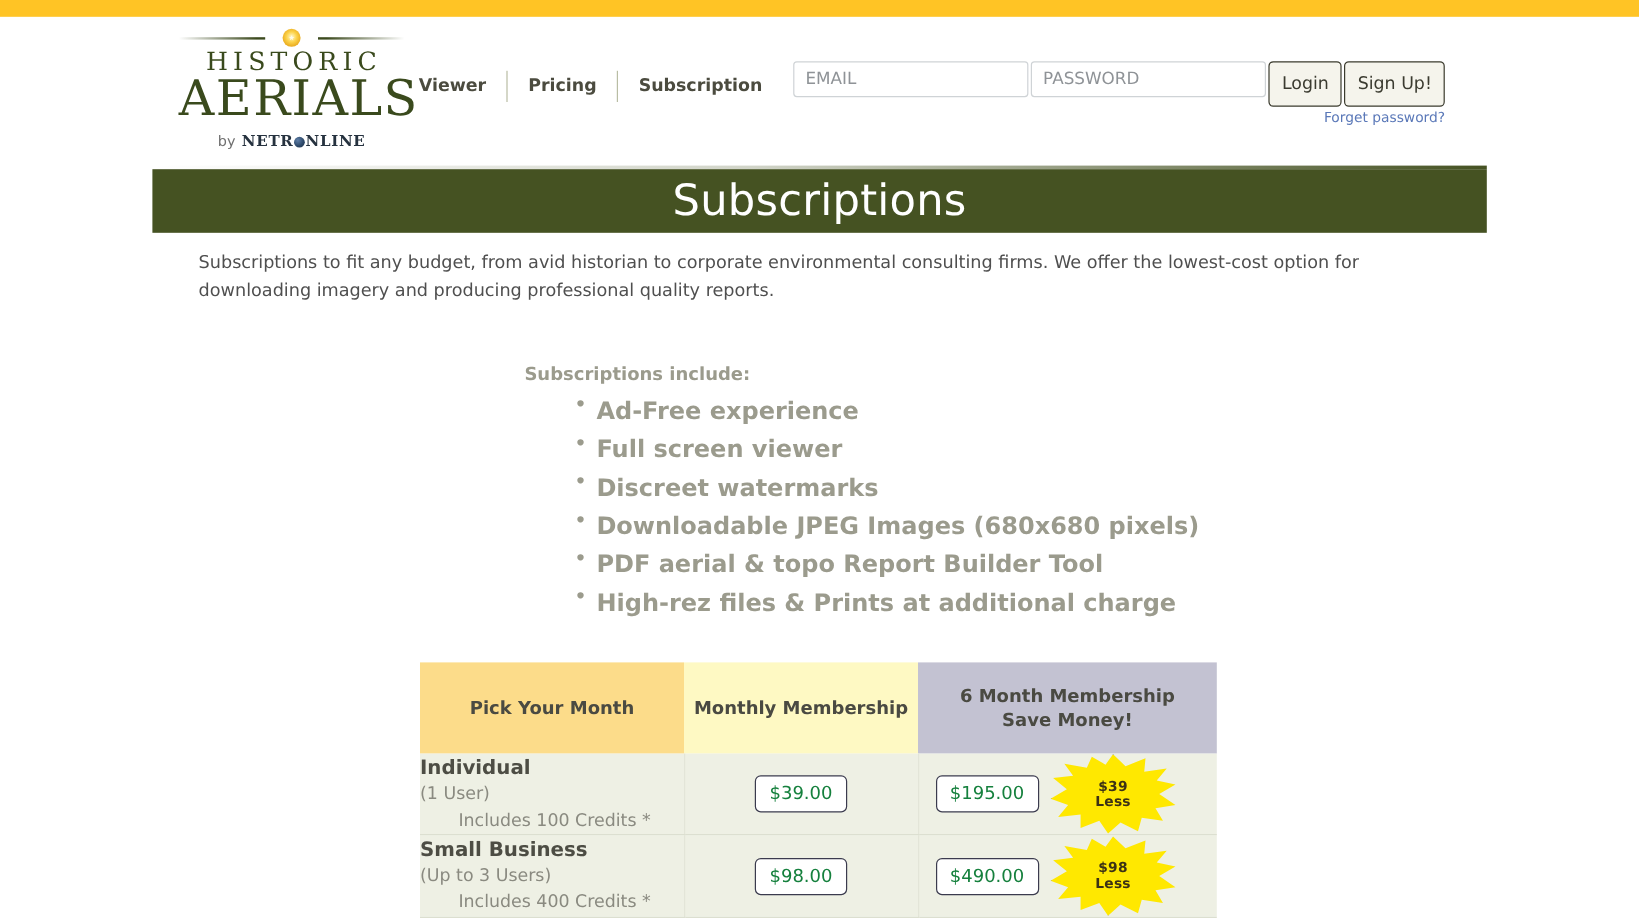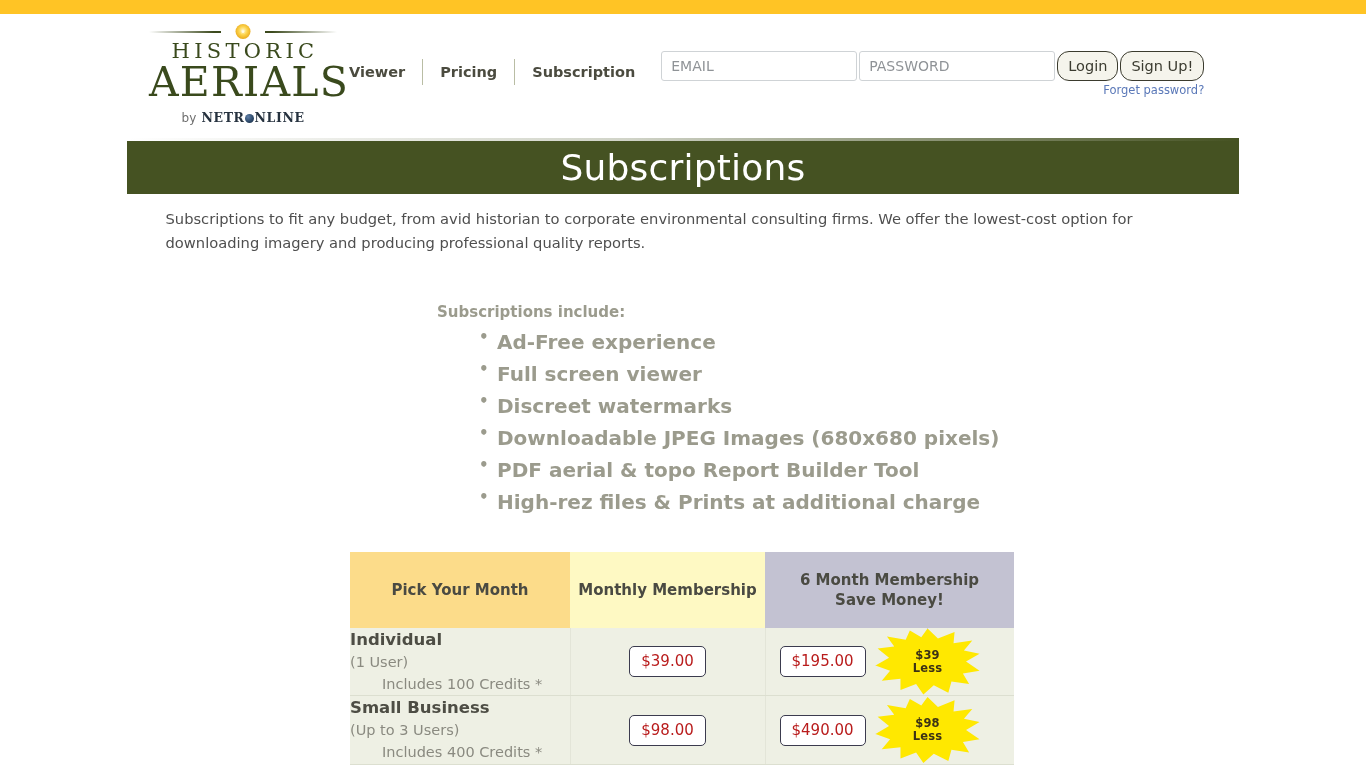--- a/index.html
+++ b/index.html
@@ -178,37 +178,37 @@
     background: #fff;
     font-family: "DejaVu Sans", "Liberation Sans", sans-serif;
     font-size: 14px;
     color: #2d2d2d;
     padding: 0 9px;
     outline: none;
   }
   .field::placeholder { color: #8f9397; }
 
   .auth-btn {
-    height: 30px;
+    height: 38px;
     min-width: 56px;
     padding: 0 10px;
     border: 1px solid #3b3b2e;
-    border-radius: 12px;
+    border-radius: 4px;
     background: #f5f4ec;
     font-family: "DejaVu Sans", "Liberation Sans", sans-serif;
     font-size: 14.5px;
     color: #3b3b30;
     cursor: pointer;
     line-height: 1;
   }
 
   .forget {
     position: absolute;
     right: 0;
-    top: 32px;
+    top: 40px;
     font-size: 11.5px;
     color: #5a78b8;
     text-decoration: none;
     cursor: pointer;
     white-space: nowrap;
   }
 
   .header-divider {
     width: 1112px;
     margin: 0 auto;
@@ -342,21 +342,21 @@
   }
 
   .price-btn {
     display: inline-block;
     min-width: 74px;
     padding: 7px 11px;
     border: 1px solid #3b3b4e;
     border-radius: 5px;
     background: #ffffff;
     font-size: 15px;
-    color: #b91c1c;
+    color: #15803d;
     cursor: pointer;
     line-height: 1;
     text-align: center;
   }
 
   
   .burst {
     position: relative;
     width: 104px;
     height: 66px;

